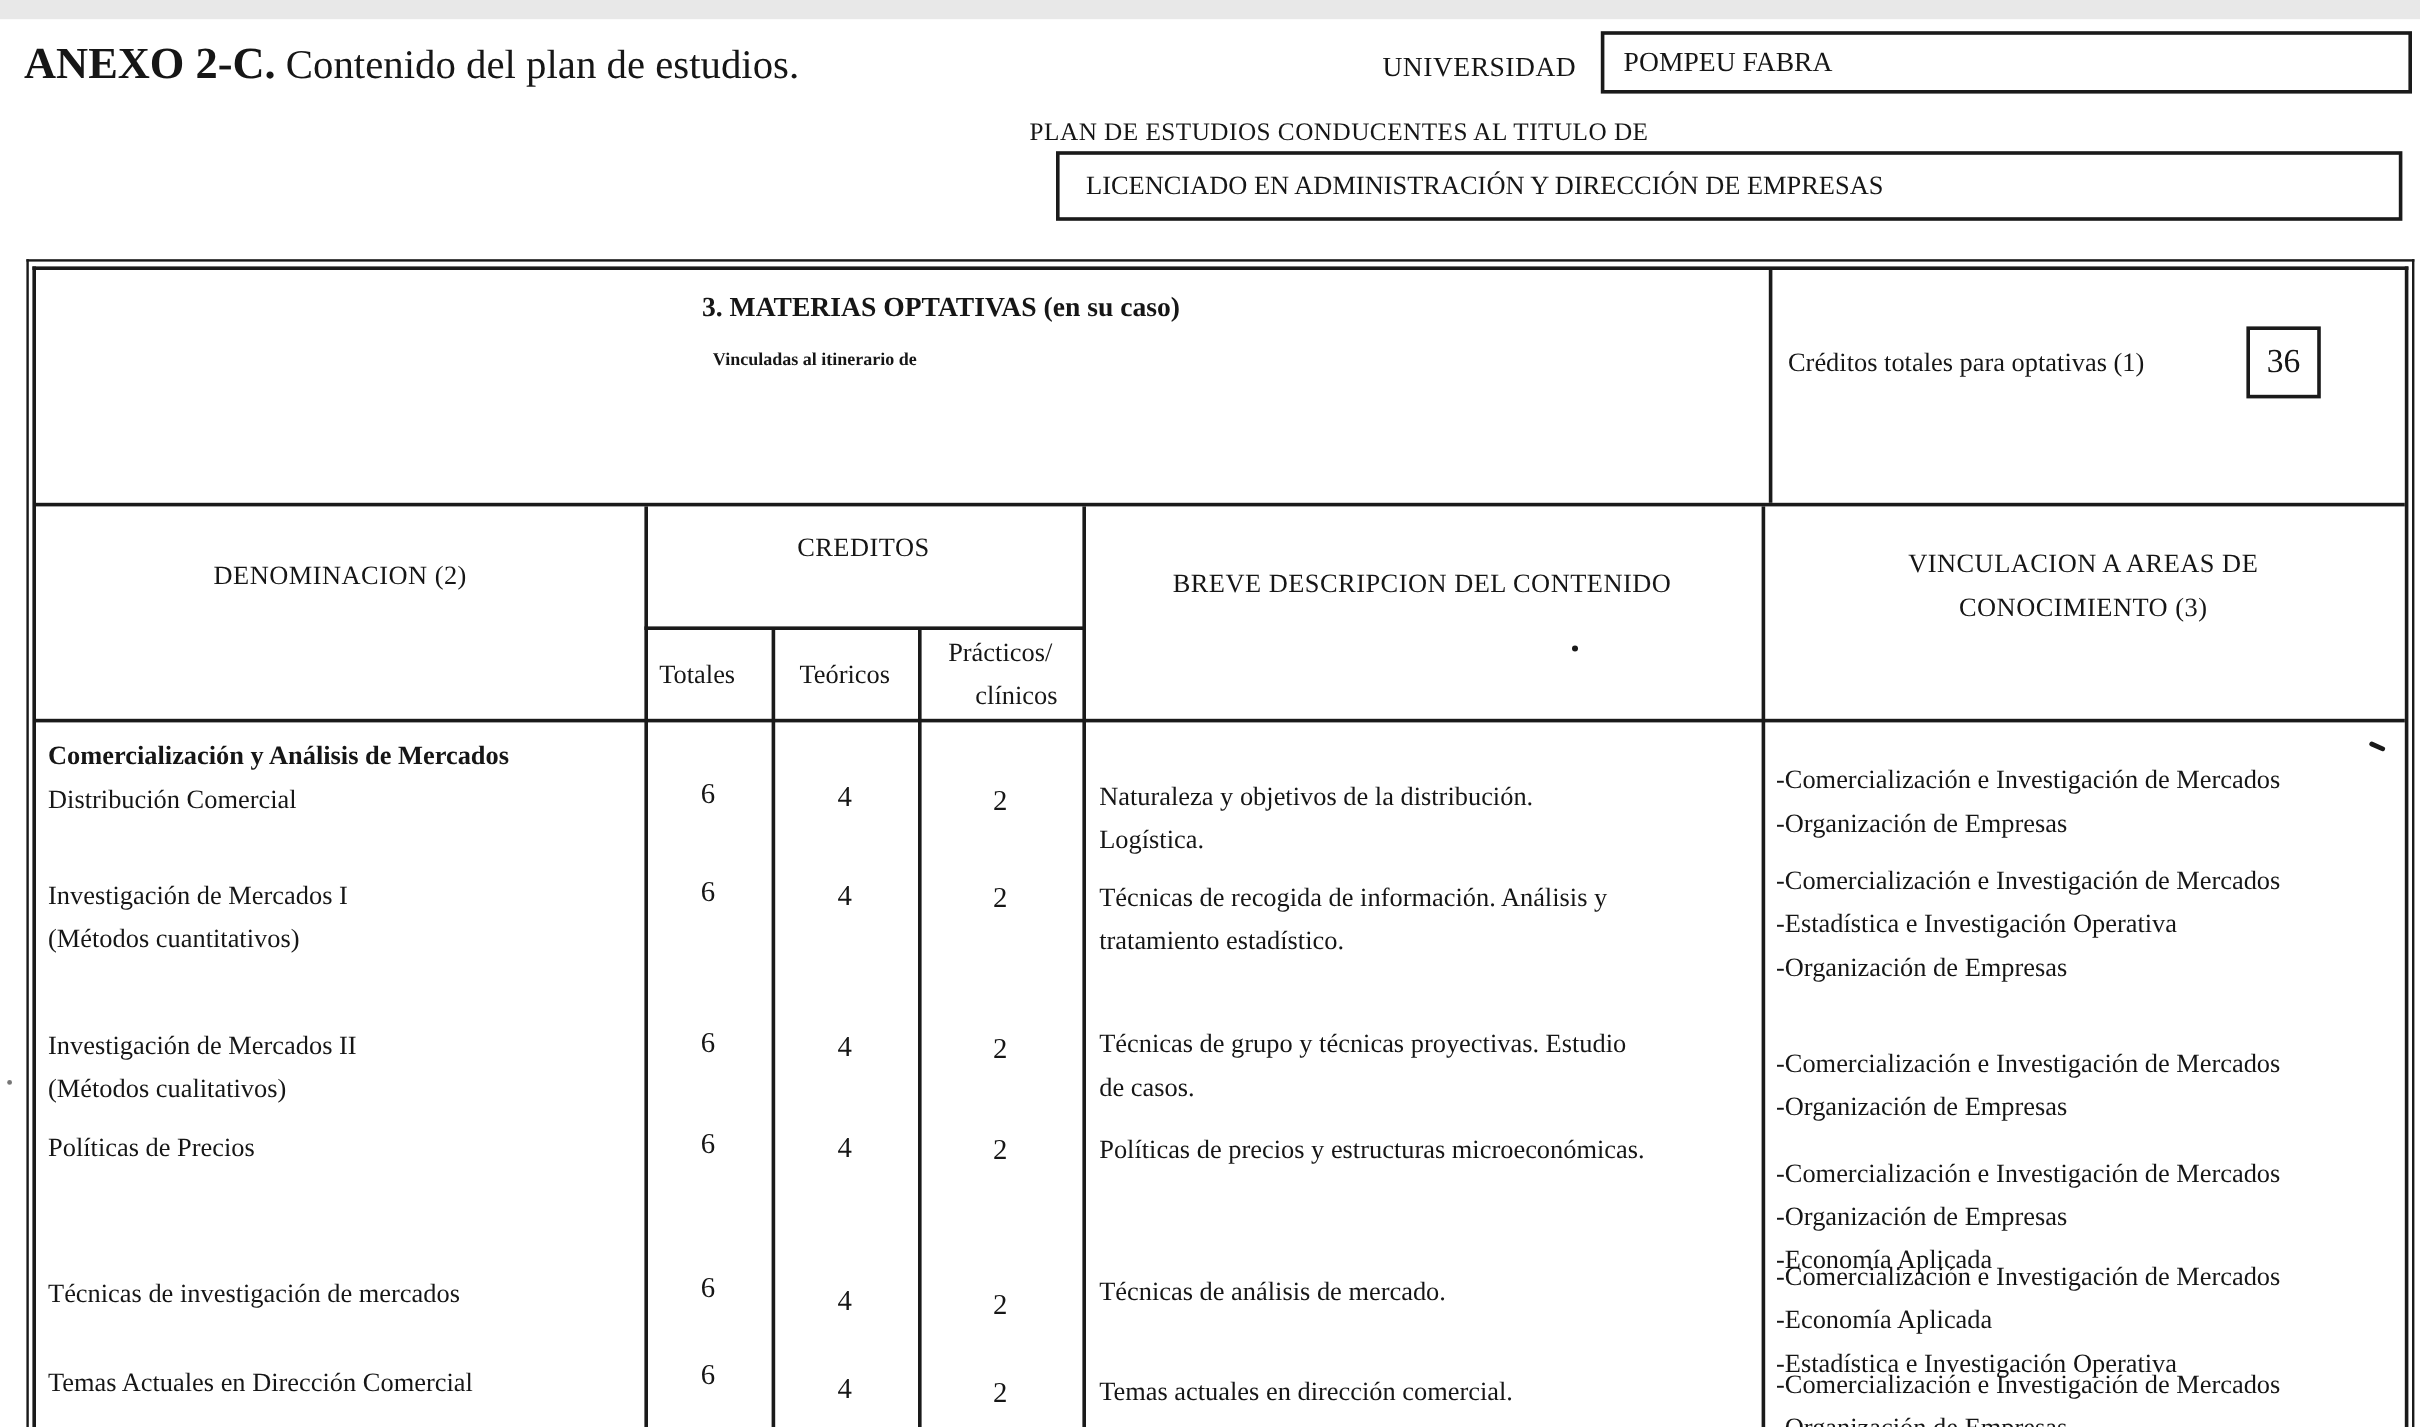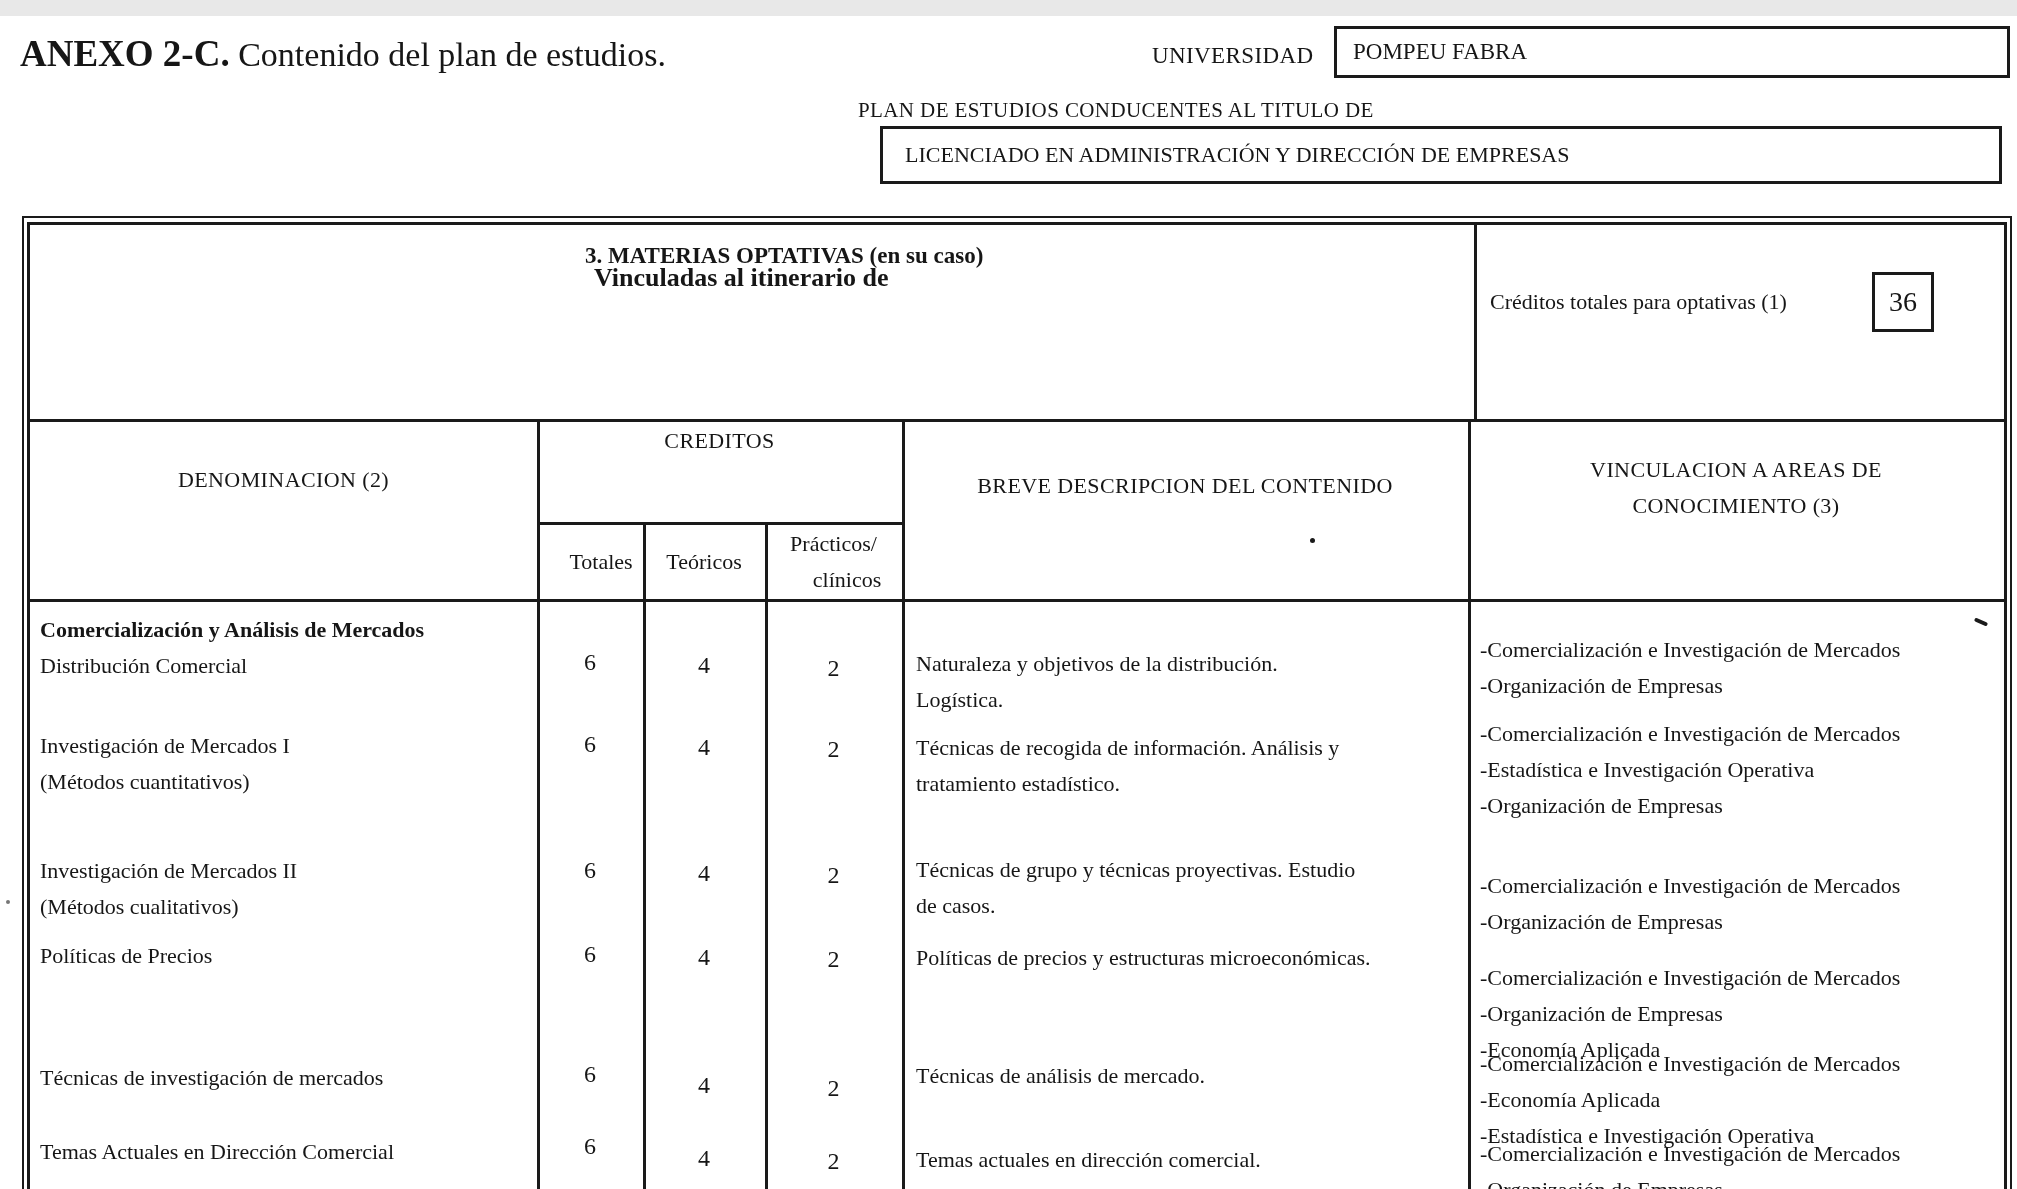--- a/index.html
+++ b/index.html
@@ -53,30 +53,30 @@
   <div class="hline" style="left:537px;top:506px;width:368px;"></div>
   <div class="hline" style="left:30px;top:583px;width:1974px;"></div>
   <div class="vline" style="left:1474px;top:209px;height:194px;"></div>
   <div class="vline" style="left:537px;top:406px;height:783px;"></div>
   <div class="vline" style="left:643px;top:509px;height:680px;"></div>
   <div class="vline" style="left:765px;top:509px;height:680px;"></div>
   <div class="vline" style="left:902px;top:406px;height:783px;"></div>
   <div class="vline" style="left:1468px;top:406px;height:783px;"></div>
 
   <div class="txt bold" style="left:585px;top:222px;font-size:23px;">3. MATERIAS OPTATIVAS (en su caso)</div>
-  <div class="txt bold" style="left:594px;top:244px;font-size:26px;">Vinculadas al itinerario de</div>
+  <div class="txt bold" style="left:594px;top:266px;font-size:15px;">Vinculadas al itinerario de</div>
 
   <div class="txt" style="left:1490px;top:268px;">Créditos totales para optativas (1)</div>
   <div class="box" style="left:1872px;top:256px;width:62px;height:60px;justify-content:center;">
     <span style="font-size:28px;">36</span>
   </div>
 
   <div class="txt ctr hdr-caps" style="left:30px;top:446px;width:507px;">DENOMINACION (2)</div>
-  <div class="txt ctr hdr-caps" style="left:537px;top:407px;width:365px;">CREDITOS</div>
-  <div class="txt ctr" style="left:537px;top:528px;width:128px;">Totales</div>
+  <div class="txt ctr hdr-caps" style="left:537px;top:422px;width:365px;">CREDITOS</div>
+  <div class="txt ctr" style="left:517px;top:528px;width:128px;">Totales</div>
   <div class="txt ctr" style="left:643px;top:528px;width:122px;">Teóricos</div>
   <div class="txt ctr" style="left:765px;top:510px;width:137px;">Prácticos/</div>
   <div class="txt ctr" style="left:765px;top:546px;width:164px;">clínicos</div>
   <div class="txt ctr hdr-caps" style="left:1468px;top:436px;width:536px;">VINCULACION A AREAS DE</div>
   <div class="txt ctr hdr-caps" style="left:902px;top:452px;width:566px;">BREVE DESCRIPCION DEL CONTENIDO</div>
   <div class="txt ctr hdr-caps" style="left:1468px;top:472px;width:536px;">CONOCIMIENTO (3)</div>
 
   <div class="txt bold" style="left:40px;top:596px;">Comercialización y Análisis de Mercados</div>
 
   <div class="txt" style="left:40px;top:632px;">Distribución Comercial</div>

